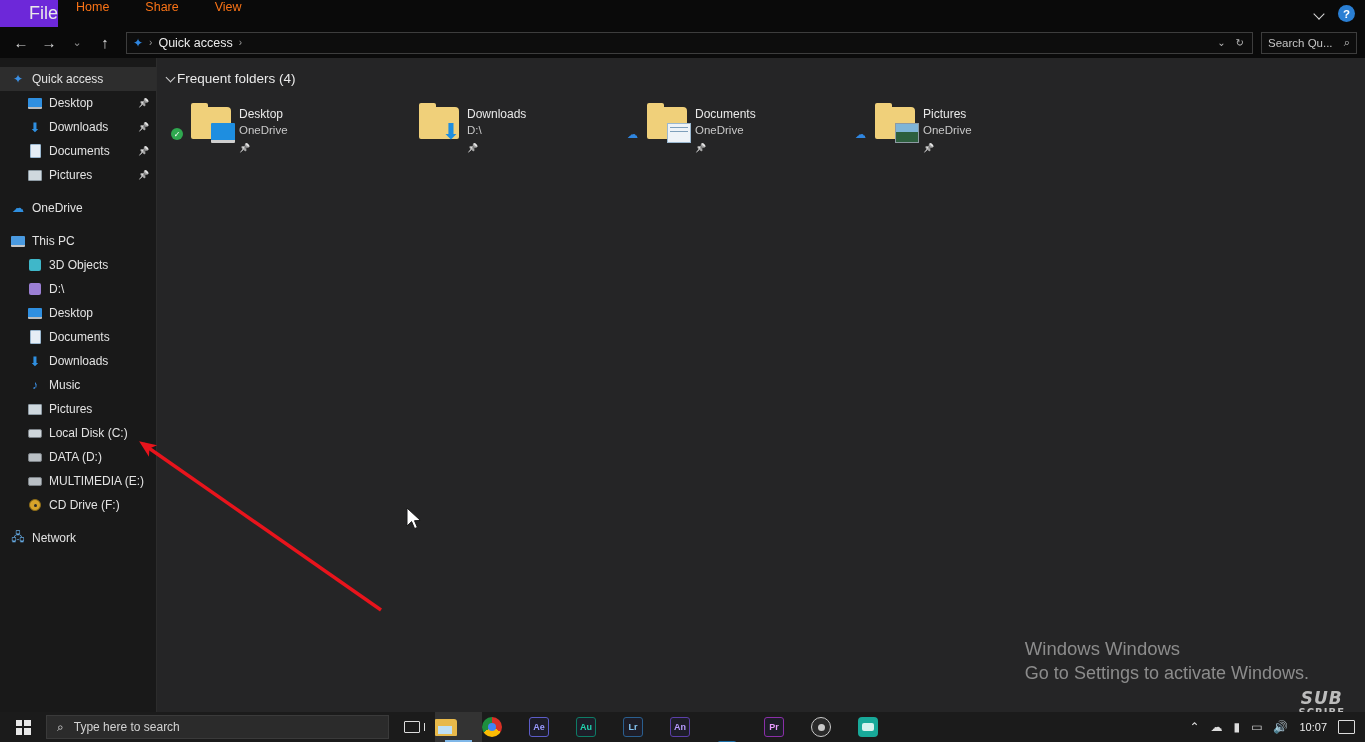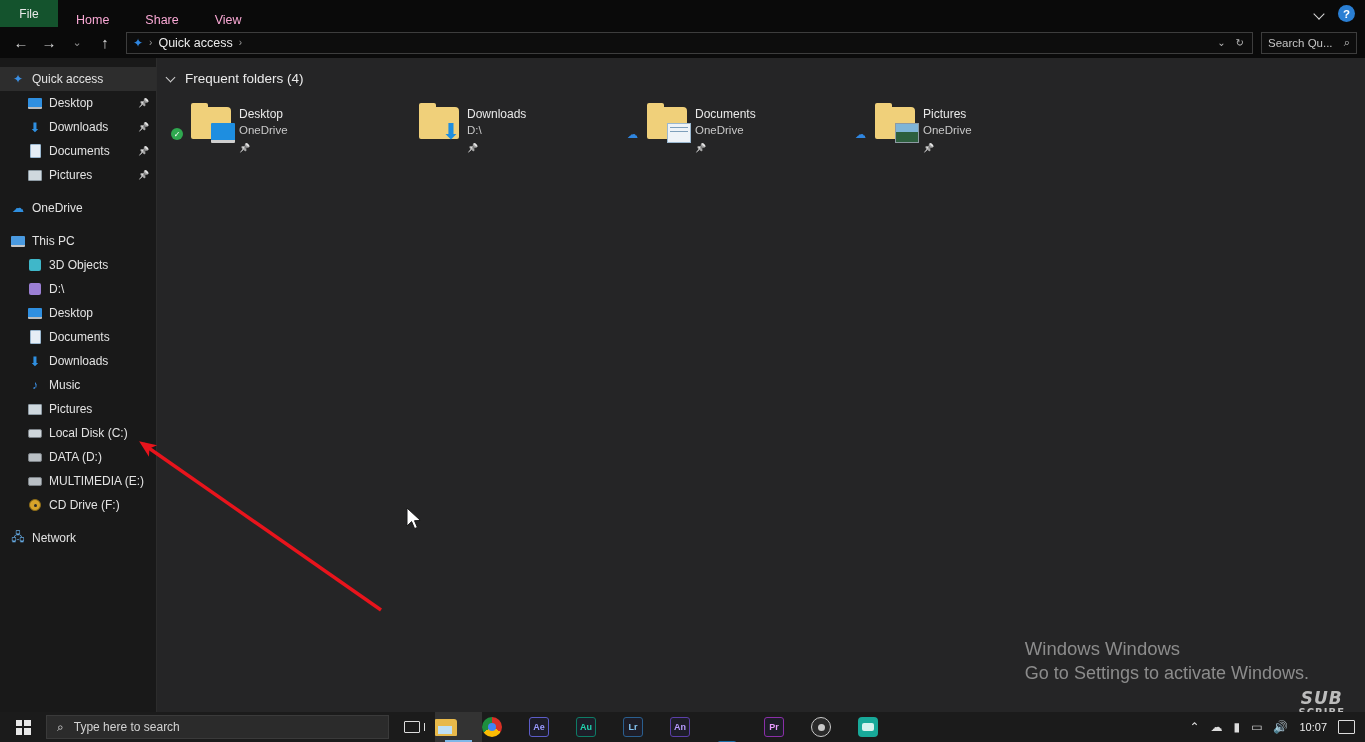--- a/index.html
+++ b/index.html
@@ -10,27 +10,27 @@
     overflow: hidden;
   }
   #app { position: relative; width: 1365px; height: 742px; background: #1b1b1b; }
 
   
   .ribbon {
     position: absolute; top: 0; left: 0; width: 1365px; height: 27px;
     background: #0a0a0a; display: flex; align-items: stretch;
   }
   .tab-file {
-    width: 58px; background: #14532d; color: #e9e9e9;
-    display: flex; align-items: center; justify-content: center;
-    font-size: 12px;
+    width: 58px; background: #6d28d9; color: #e9e9e9;
+    display: flex; align-items: center; justify-content: flex-end;
+    font-size: 18px;
   }
   .tab {
-    padding: 0 18px; color: #f9a8d4; font-size: 12.5px;
-    display: flex; align-items: flex-end;
+    padding: 0 18px; color: #f97316; font-size: 12.5px;
+    display: flex; align-items: flex-start;
   }
   .ribbon-right {
     margin-left: auto; display: flex; align-items: center; gap: 12px;
     padding-right: 10px;
   }
   .chevron-dn {
     width: 12px; height: 12px; position: relative;
   }
   .chevron-dn::after {
     content: ""; position: absolute; left: 1px; top: 2px;
@@ -110,21 +110,21 @@
   .ic-net { color: #64a8e0; font-size: 12px; }
   .ic-music { color: #3b8fe3; font-size: 12px; }
   .ic-dsk2 { width: 12px; height: 12px; background: #9b7fd4; border-radius: 2px; }
 
   
   .content {
     position: absolute; top: 58px; left: 157px; width: 1208px; height: 654px;
     background: #252526;
   }
   .group-header {
-    display: flex; align-items: center; gap: 8px;
+    display: flex; align-items: center; 
     padding: 13px 0 0 10px; color: #eaeaea; font-size: 13.5px;
   }
   .gh-chev { width: 10px; height: 10px; position: relative; }
   .gh-chev::after {
     content: ""; position: absolute; left: 0; top: 0;
     width: 6px; height: 6px;
     border-right: 1.5px solid #cfcfcf; border-bottom: 1.5px solid #cfcfcf;
     transform: rotate(45deg);
   }
   .tiles { display: flex; padding: 12px 0 0 14px; }

